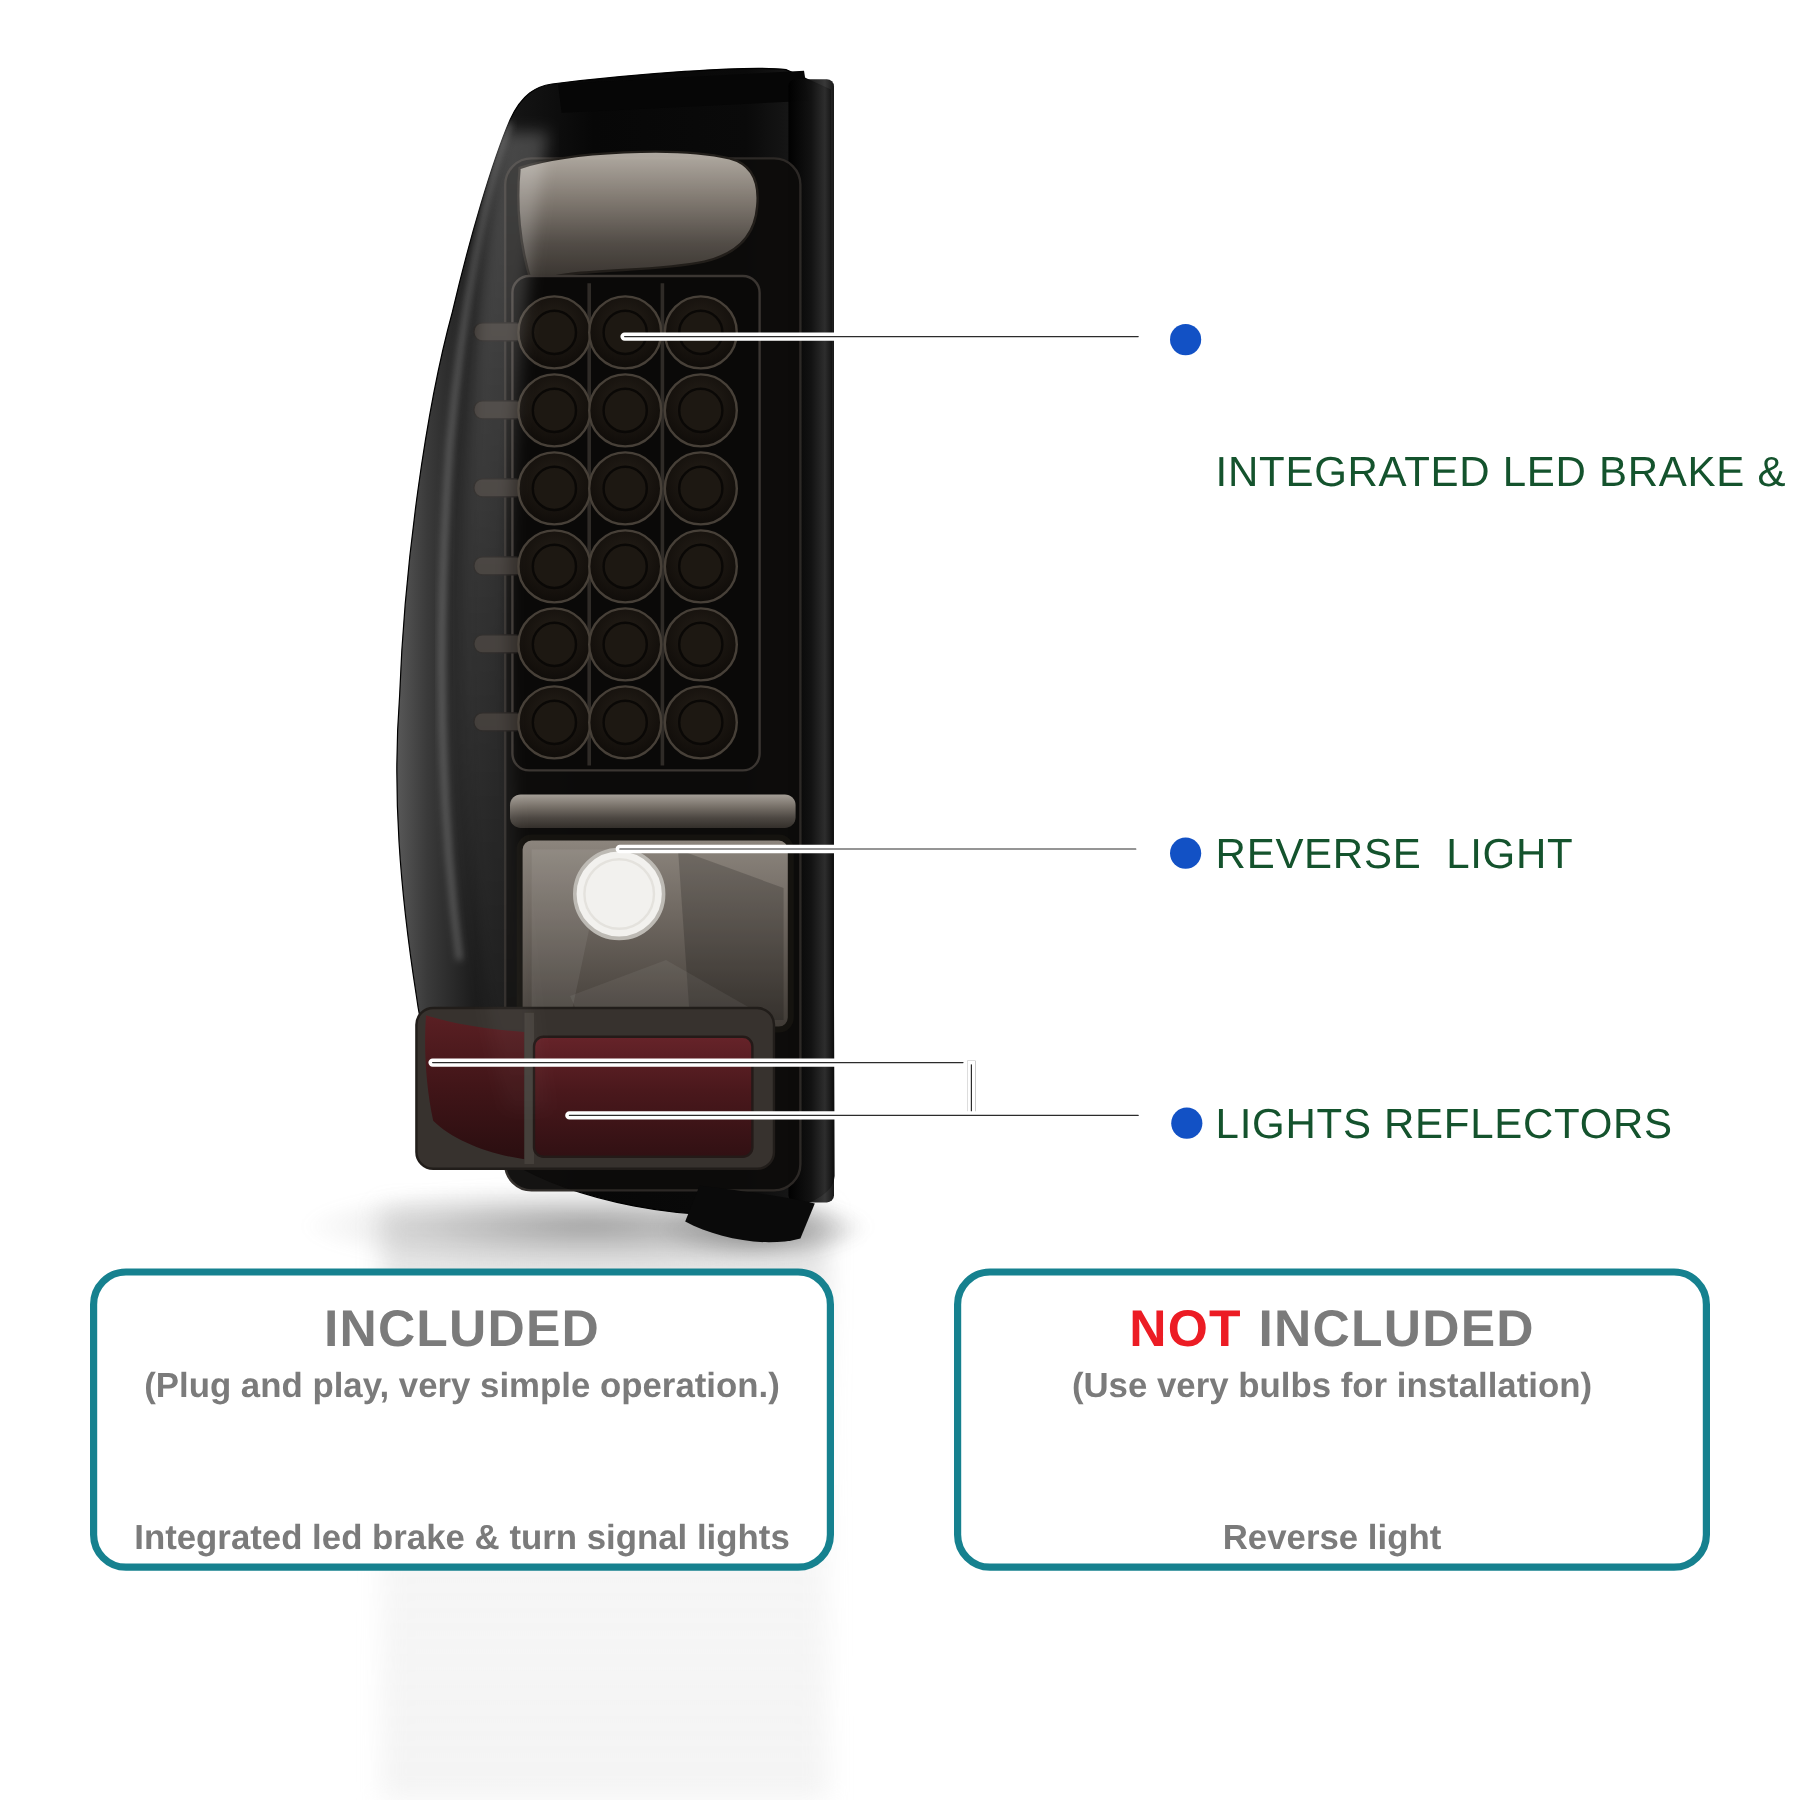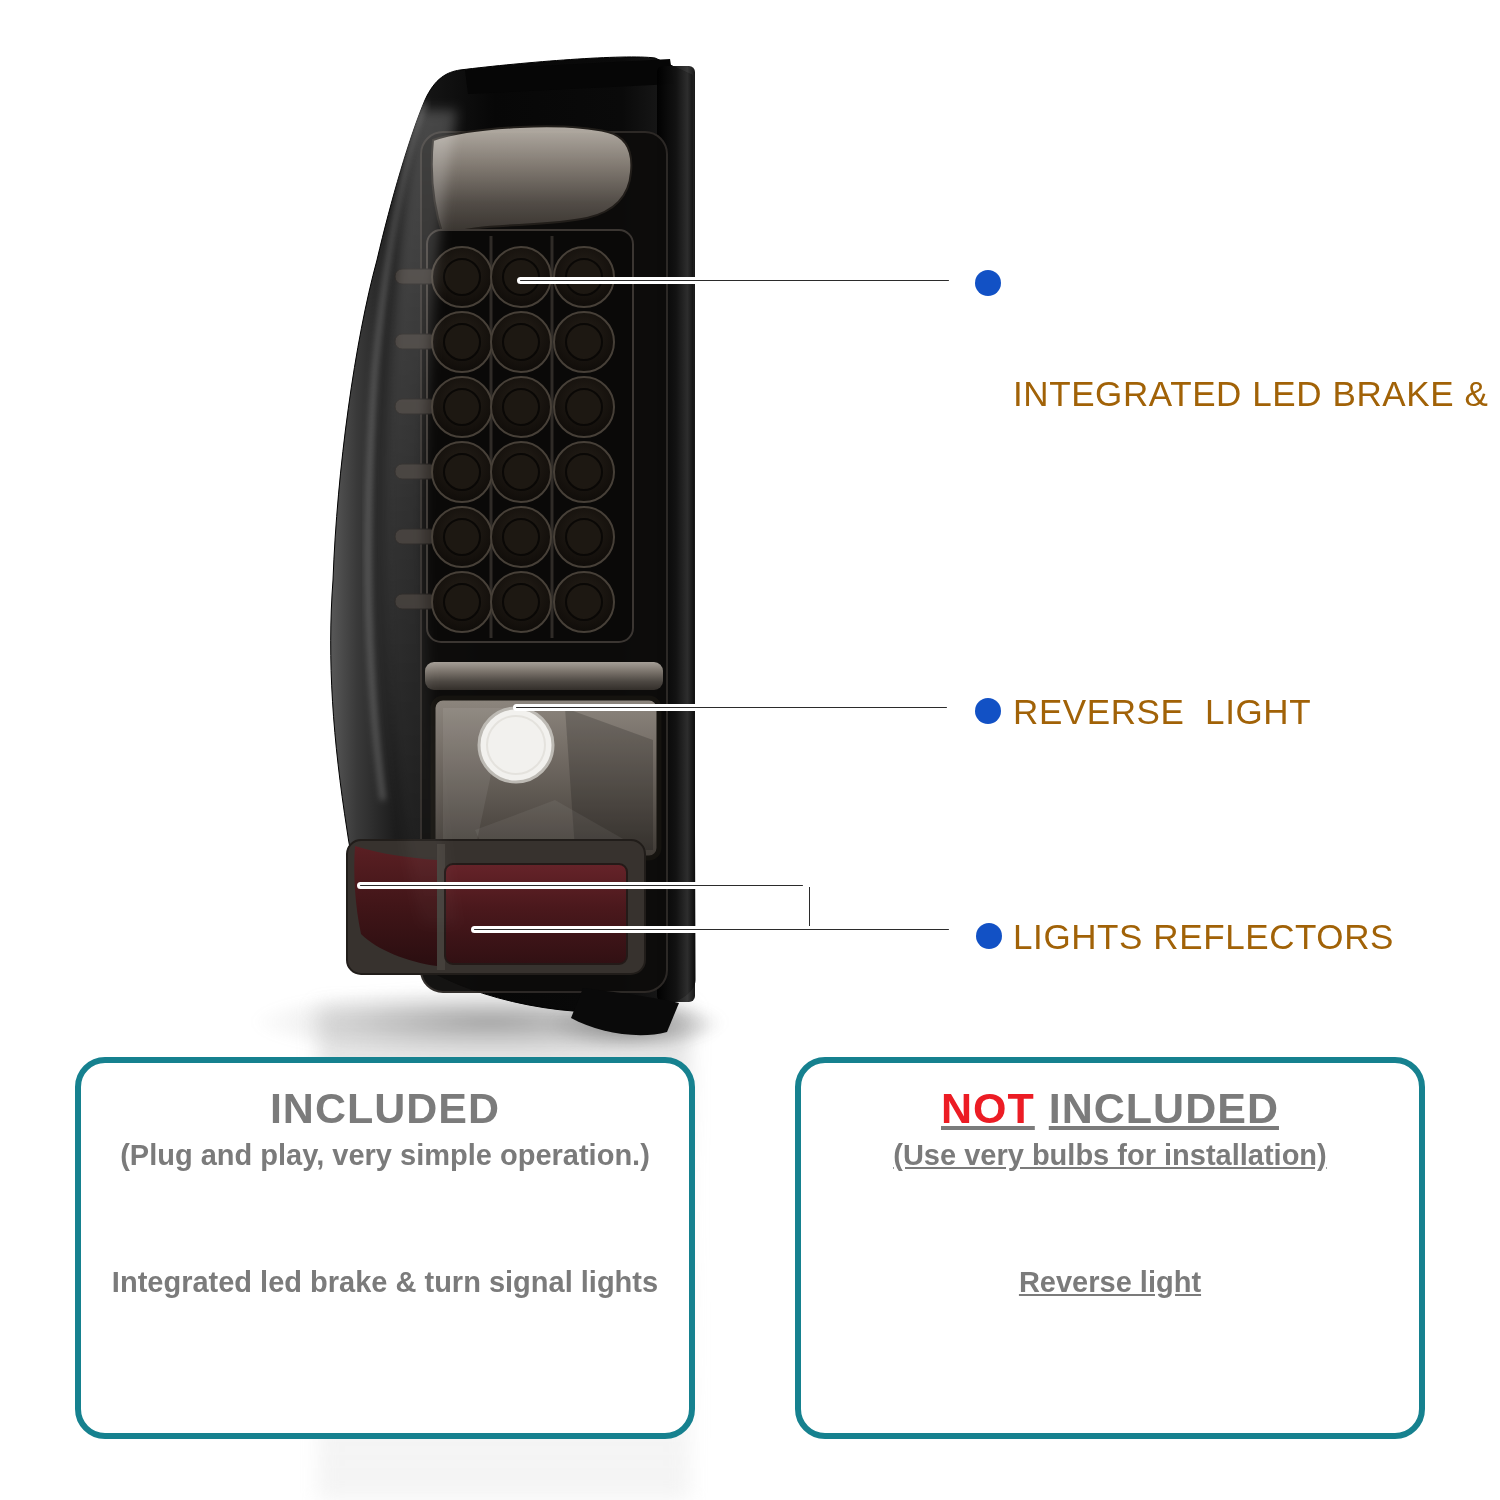--- a/index.html
+++ b/index.html
@@ -20,28 +20,28 @@
     filter:blur(10px); }
 
   svg.lamp { position:absolute; left:325px; top:40px; z-index:1; }
 
   
   .cline { position:absolute; height:7px; background:#2b2b2b; border:3px solid #ffffff; border-radius:6px; z-index:2; }
   .cline-v { position:absolute; width:7px; background:#2b2b2b; border:3px solid #ffffff; z-index:2; }
 
   .dot { position:absolute; width:26px; height:26px; border-radius:50%; background:#1251c5; z-index:2; }
 
-  .callout-text { position:absolute; font-size:35px; color:#a16207; letter-spacing:.6px;
+  .callout-text { position:absolute; font-size:35px; color:#14532d; letter-spacing:.6px;
     line-height:55px; white-space:pre; z-index:2; }
 
   
-  .info-box { position:absolute; top:1057px; height:382px; background:#fff;
+  .info-box { position:absolute; top:1057px; height:252px; background:#fff;
     border:6px solid #16818f; border-radius:30px; z-index:3; text-align:center; color:#7b7b7b; }
   .box-included { left:75px; width:620px; }
-  .box-not-included { left:795px; width:630px;text-decoration:underline; }
+  .box-not-included { left:795px; width:630px; }
   .box-title { margin-top:20px; font-size:43px; font-weight:bold; letter-spacing:1px; line-height:50px; }
   .box-subtitle { margin-top:4px; font-size:29px; font-weight:bold; line-height:36px; }
   .box-item { margin-top:93px; font-size:29px; font-weight:bold; }
   .red { color:#ec1c24; margin-right:14px; }
 </style>
 </head>
 <body>
 
 <div class="canvas">
 

